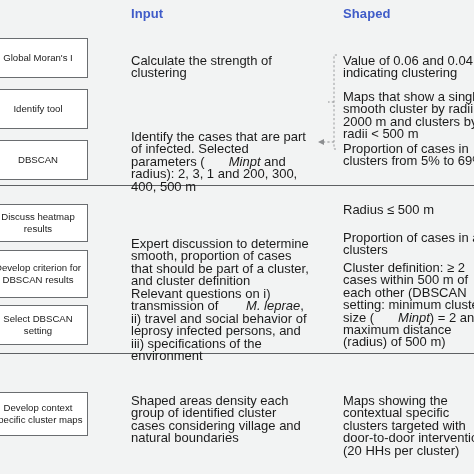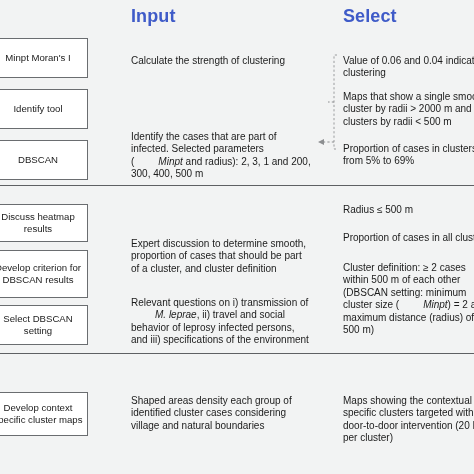--- a/index.html
+++ b/index.html
@@ -25,21 +25,21 @@
   .header-row {
     position: absolute;
     top: 0px;
     left: 0px;
     width: 474px;
     height: 30px;
   }
   .col-header {
     position: absolute;
     top: 6px;
-    font-size: 18px;
+    font-size: 13px;
     font-weight: bold;
     color: #3f5bc8;
     letter-spacing: 0.1px;
     white-space: nowrap;
   }
   .col-header.input  { left: 131px; }
   .col-header.output { left: 343px; }
 
   
   .divider {
@@ -67,21 +67,21 @@
     display: flex;
     align-items: center;
     justify-content: center;
     padding: 2px 4px;
   }
 
   
   .cell {
     position: absolute;
     color: #1b1b1b;
-    font-size: 10px;
+    font-size: 13px;
     line-height: 12.4px;
   }
   .cell.input  { left: 131px; width: 180px; }
   .cell.output { left: 343px; width: 150px; }
   .cell em { font-style: italic; padding-left: 24px; }
 
   
   .connector {
     position: absolute;
     left: 316px;
@@ -91,28 +91,28 @@
     pointer-events: none;
   }
 </style>
 </head>
 <body>
 
 <div id="page">
 
   <div class="header-row">
     <div class="col-header input">Input</div>
-    <div class="col-header output">Select</div>
+    <div class="col-header output">Shaped</div>
   </div>
 
   <div class="divider d1"></div>
   <div class="divider d2"></div>
 
   <div class="box" style="top:38px; height:40px;">
-    <span>Minpt Moran's I</span>
+    <span>Global Moran's I</span>
   </div>
   <div class="cell input" style="top:55px;">Calculate the strength of clustering</div>
   <div class="cell output" style="top:55px;">Value of 0.06 and 0.04 indicating clustering</div>
 
   <div class="box" style="top:89px; height:40px;">
     <span>Identify tool</span>
   </div>
   <div class="cell output" style="top:91px;">Maps that show a single smooth cluster by radii &gt; 2000 m and clusters by radii &lt; 500 m</div>
 
   <div class="box" style="top:140px; height:40px;">
@@ -135,21 +135,21 @@
 
   <div class="box" style="top:250px; height:48px;">
     <span>Develop criterion for DBSCAN results</span>
   </div>
   <div class="cell input" style="top:238px;">Expert discussion to determine smooth, proportion of cases that should be part of a cluster, and cluster definition</div>
   <div class="cell output" style="top:232px;">Proportion of cases in all clusters</div>
 
   <div class="box" style="top:305px; height:40px;">
     <span>Select DBSCAN setting</span>
   </div>
-  <div class="cell input" style="top:297px;"><span>Relevant questions on i) transmission of </span><em>M. leprae</em><span>, ii) travel and social behavior of leprosy infected persons, and iii) specifications of the environment</span></div>
+  <div class="cell input" style="top:288px;"><span>Relevant questions on i) transmission of </span><em>M. leprae</em><span>, ii) travel and social behavior of leprosy infected persons, and iii) specifications of the environment</span></div>
   <div class="cell output" style="top:262px;"><span>Cluster definition: ≥ 2 cases within 500 m of each other (DBSCAN setting: minimum cluster size (</span><em>Minpt</em><span>) = 2 and maximum distance (radius) of 500 m)</span></div>
 
   <div class="box" style="top:392px; height:44px;">
     <span>Develop context specific cluster maps</span>
   </div>
   <div class="cell input" style="top:395px;">Shaped areas density each group of identified cluster cases considering village and natural boundaries</div>
   <div class="cell output" style="top:395px;">Maps showing the contextual specific clusters targeted with door-to-door intervention (20 HHs per cluster)</div>
 
 </div>
 

